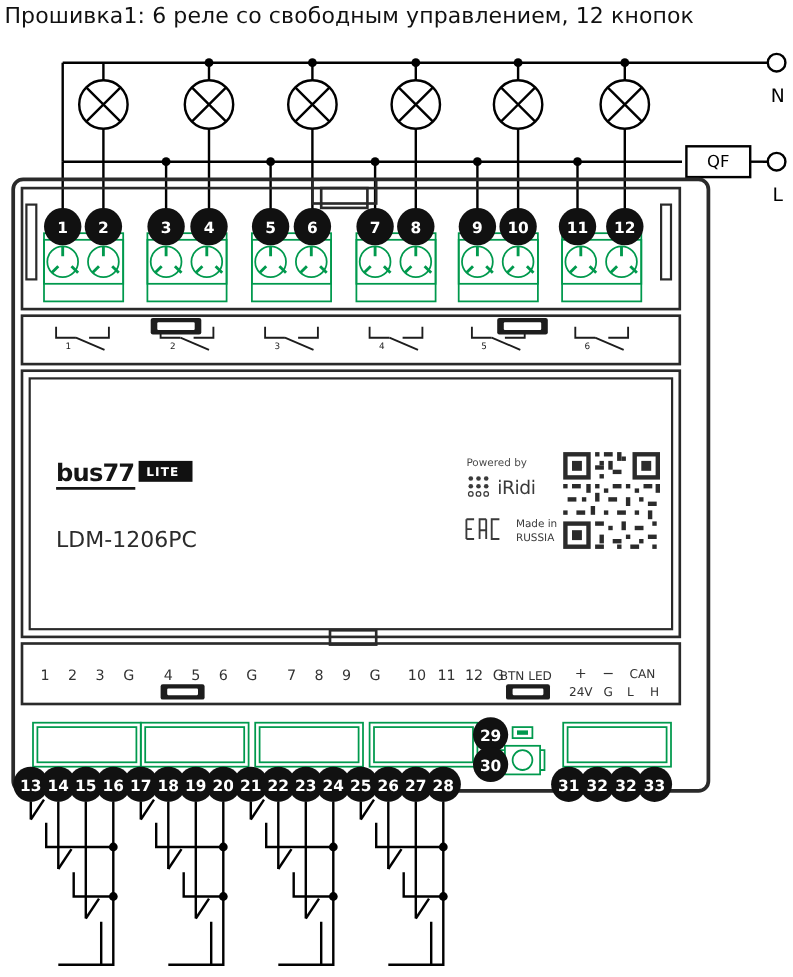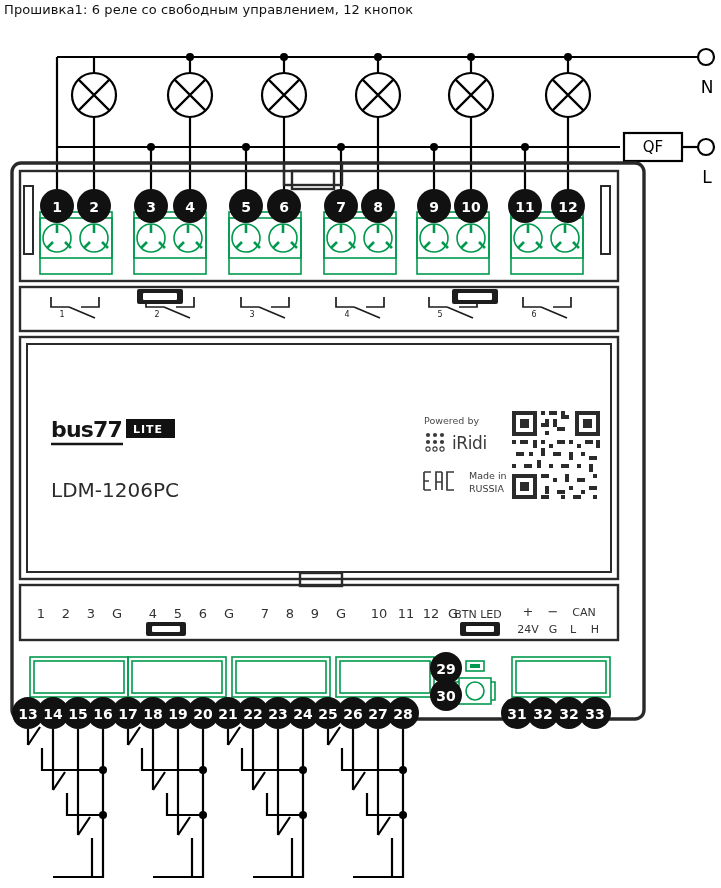--- a/index.html
+++ b/index.html
@@ -1,18 +1,18 @@
 <!DOCTYPE html>
 <html><head>
 <meta charset="utf-8">
 <style>
   html,body{margin:0;padding:0;background:#fff;}
   body{width:721px;height:888px;position:relative;
        font-family:"DejaVu Sans","Liberation Sans",sans-serif;}
-  #title{position:absolute;left:4px;top:2px;font-size:13px;color:#111;
+  #title{position:absolute;left:4px;top:2px;font-size:20px;color:#111;
          letter-spacing:0.1px;white-space:nowrap;}
   svg{position:absolute;left:0;top:0;}
   .num{font-family:"DejaVu Sans","Liberation Sans",sans-serif;
        font-size:14px;font-weight:700;fill:#fff;text-anchor:middle;}
   .relaynum{font-size:8px;fill:#222;text-anchor:middle;
             font-family:"DejaVu Sans","Liberation Sans",sans-serif;}
   .iolbl{font-size:13px;fill:#333;text-anchor:middle;
          font-family:"DejaVu Sans","Liberation Sans",sans-serif;}
   .iosml{font-size:11px;fill:#333;text-anchor:middle;
          font-family:"DejaVu Sans","Liberation Sans",sans-serif;}

